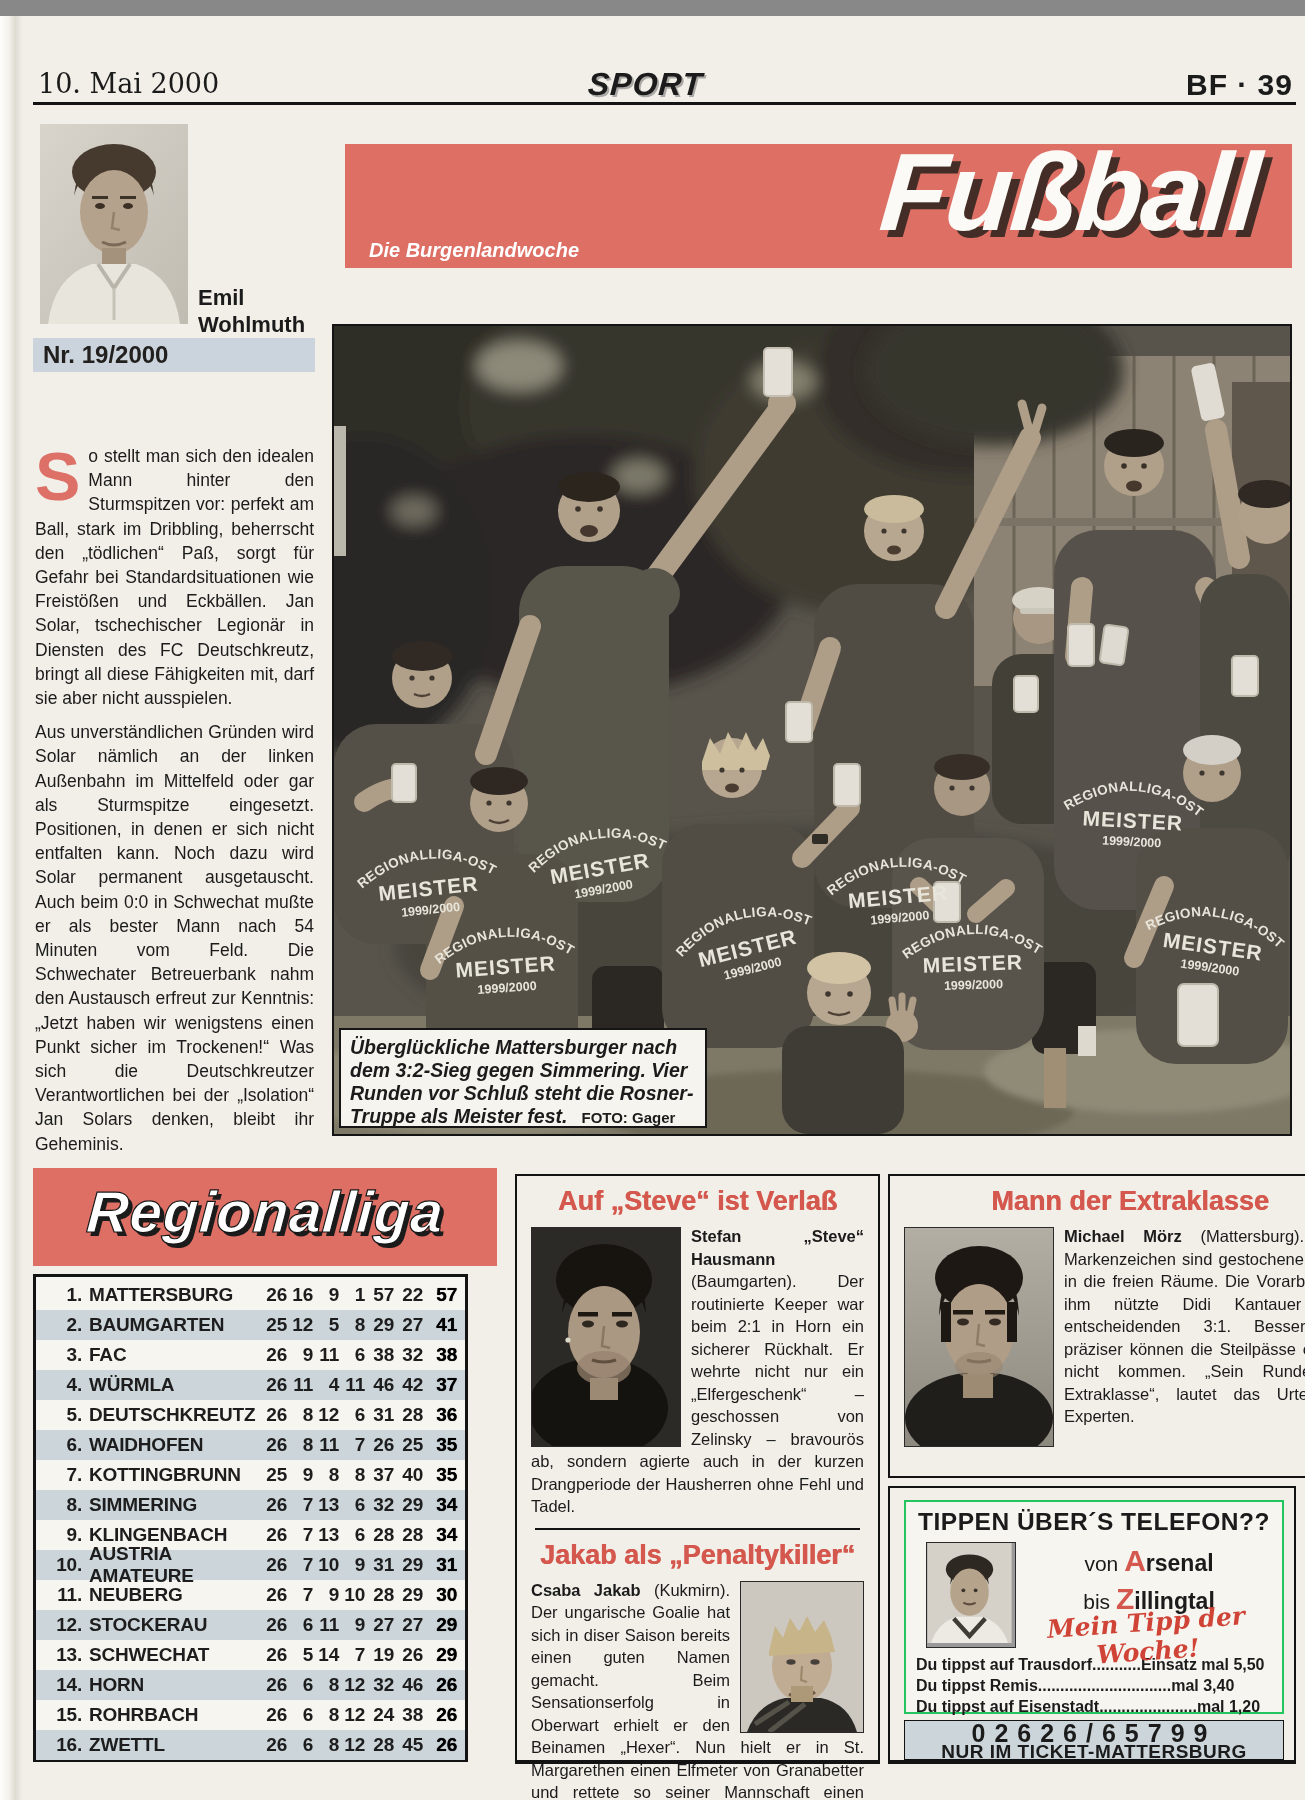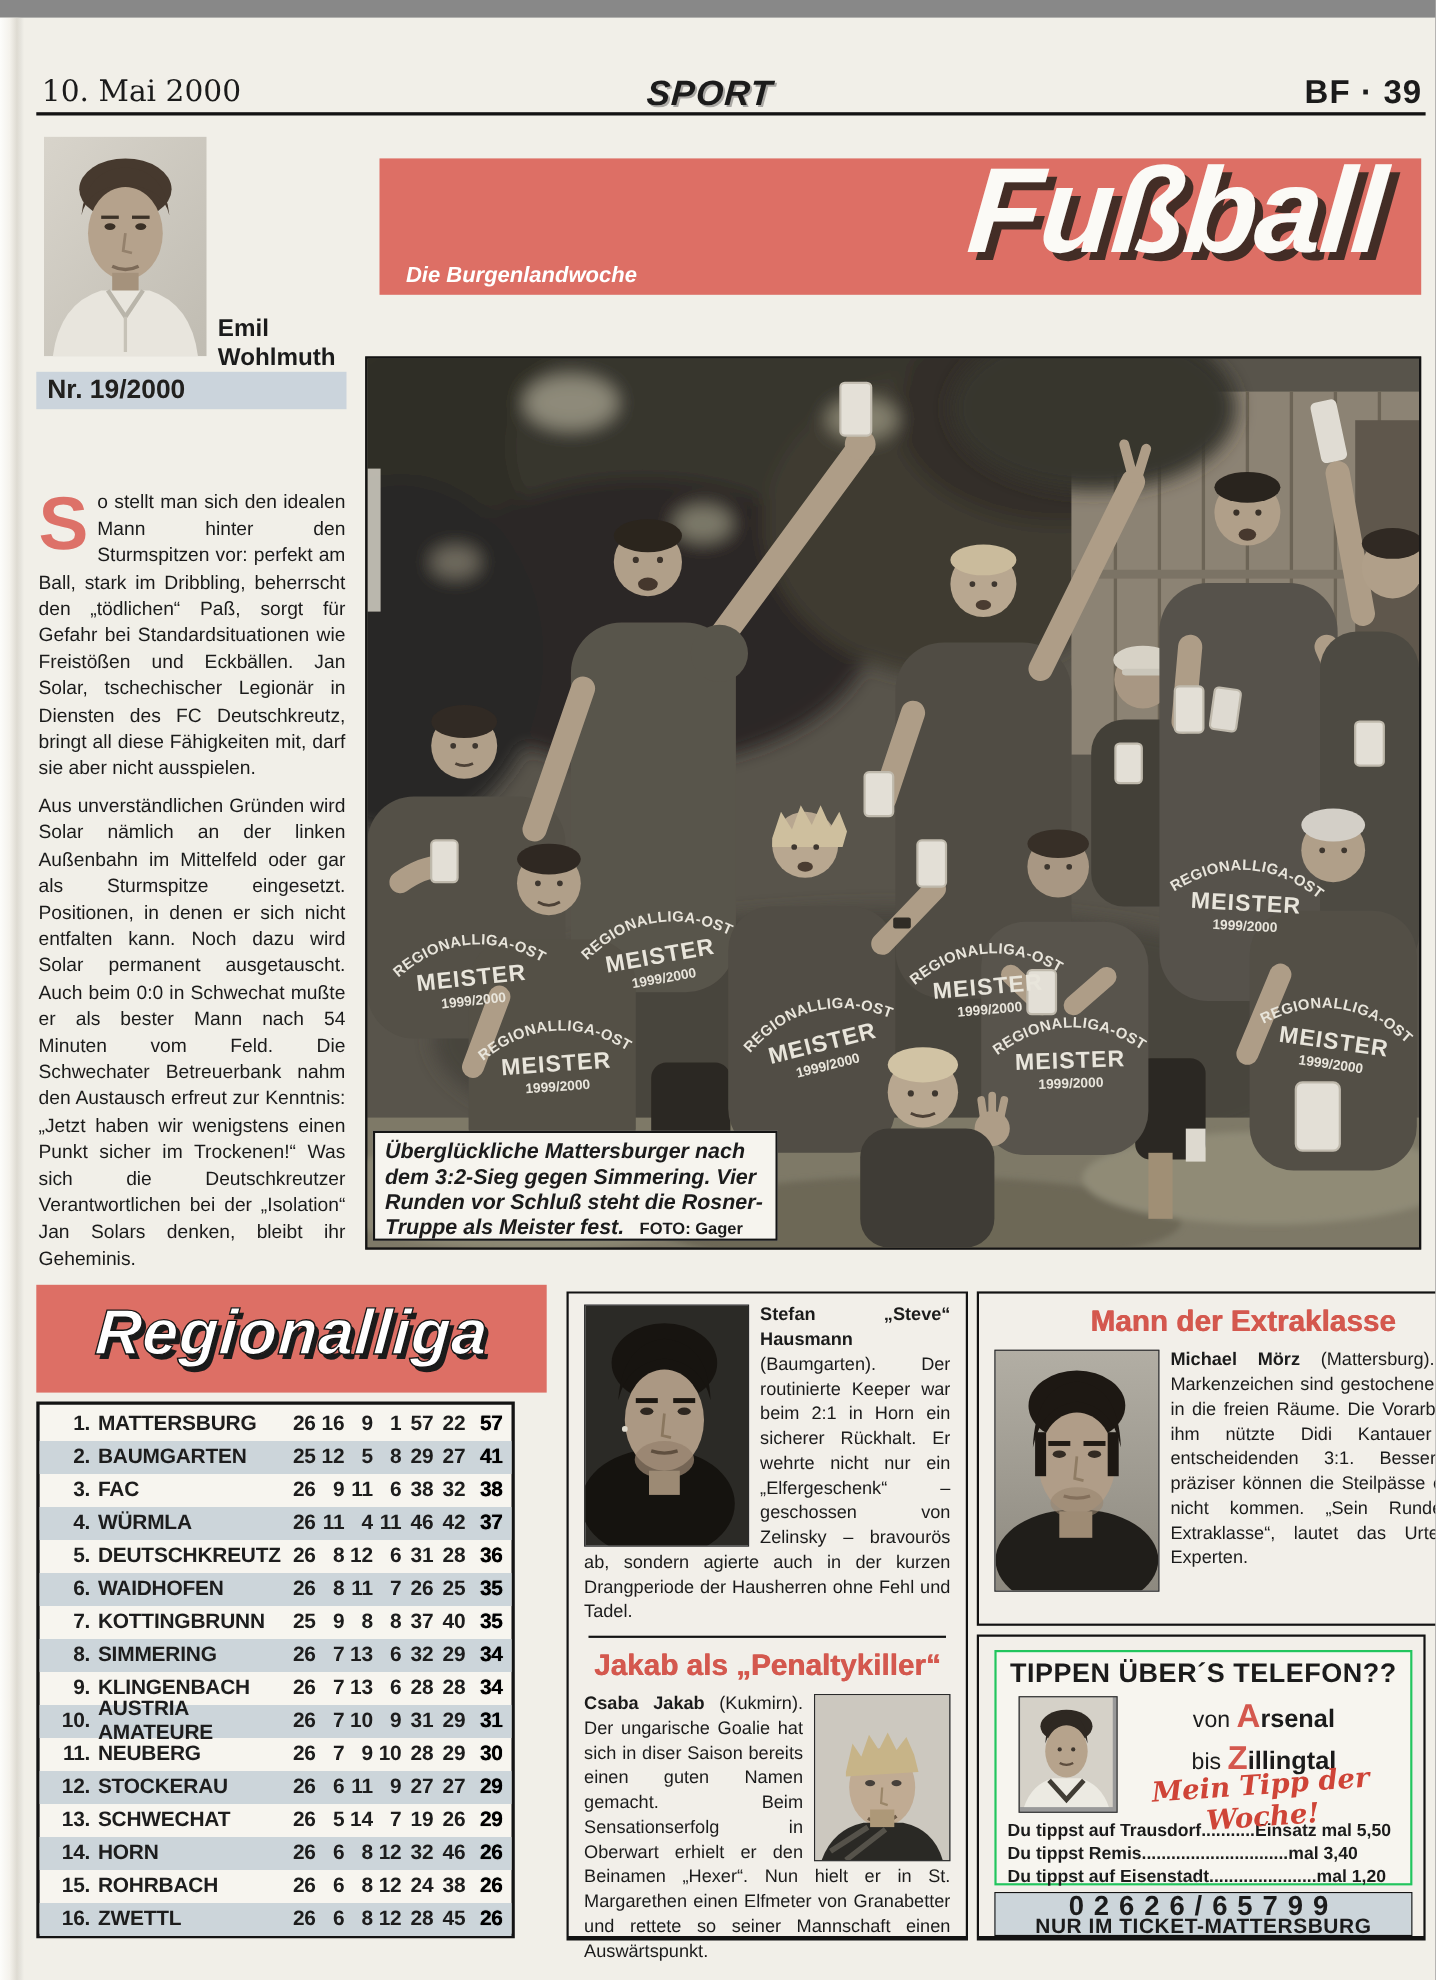--- a/index.html
+++ b/index.html
@@ -533,20 +533,21 @@
           <span class="c-n2">8</span>
           <span class="c-n2">12</span>
           <span class="c-n">28</span>
           <span class="c-n">45</span>
           <span class="c-pts">26</span>
         </div>
       </div>
   </div>
 
   <div class="abox mid">
+    <h2 class="red-head">Auf „Steve“ ist Verlaß</h2>
     <div class="art">
       <div class="pframe pleft" style="width:148px;height:218px;">
         <svg width="148" height="218" viewBox="0 0 148 218">
           <rect width="148" height="218" fill="#2b2a26"></rect>
           <ellipse cx="66" cy="180" rx="70" ry="50" fill="#15130f"></ellipse>
           <ellipse cx="72" cy="52" rx="48" ry="36" fill="#171410"></ellipse>
           <ellipse cx="72" cy="104" rx="36" ry="46" fill="#ab9883"></ellipse>
           <path d="M30,86 Q34,34 72,30 Q112,34 114,86 Q106,52 72,48 Q38,52 30,86 Z" fill="#171410"></path>
           <ellipse cx="72" cy="140" rx="27" ry="17" fill="#95826e" opacity="0.75"></ellipse>
           <rect x="46" y="84" width="20" height="4.5" fill="#1d1812"></rect>

